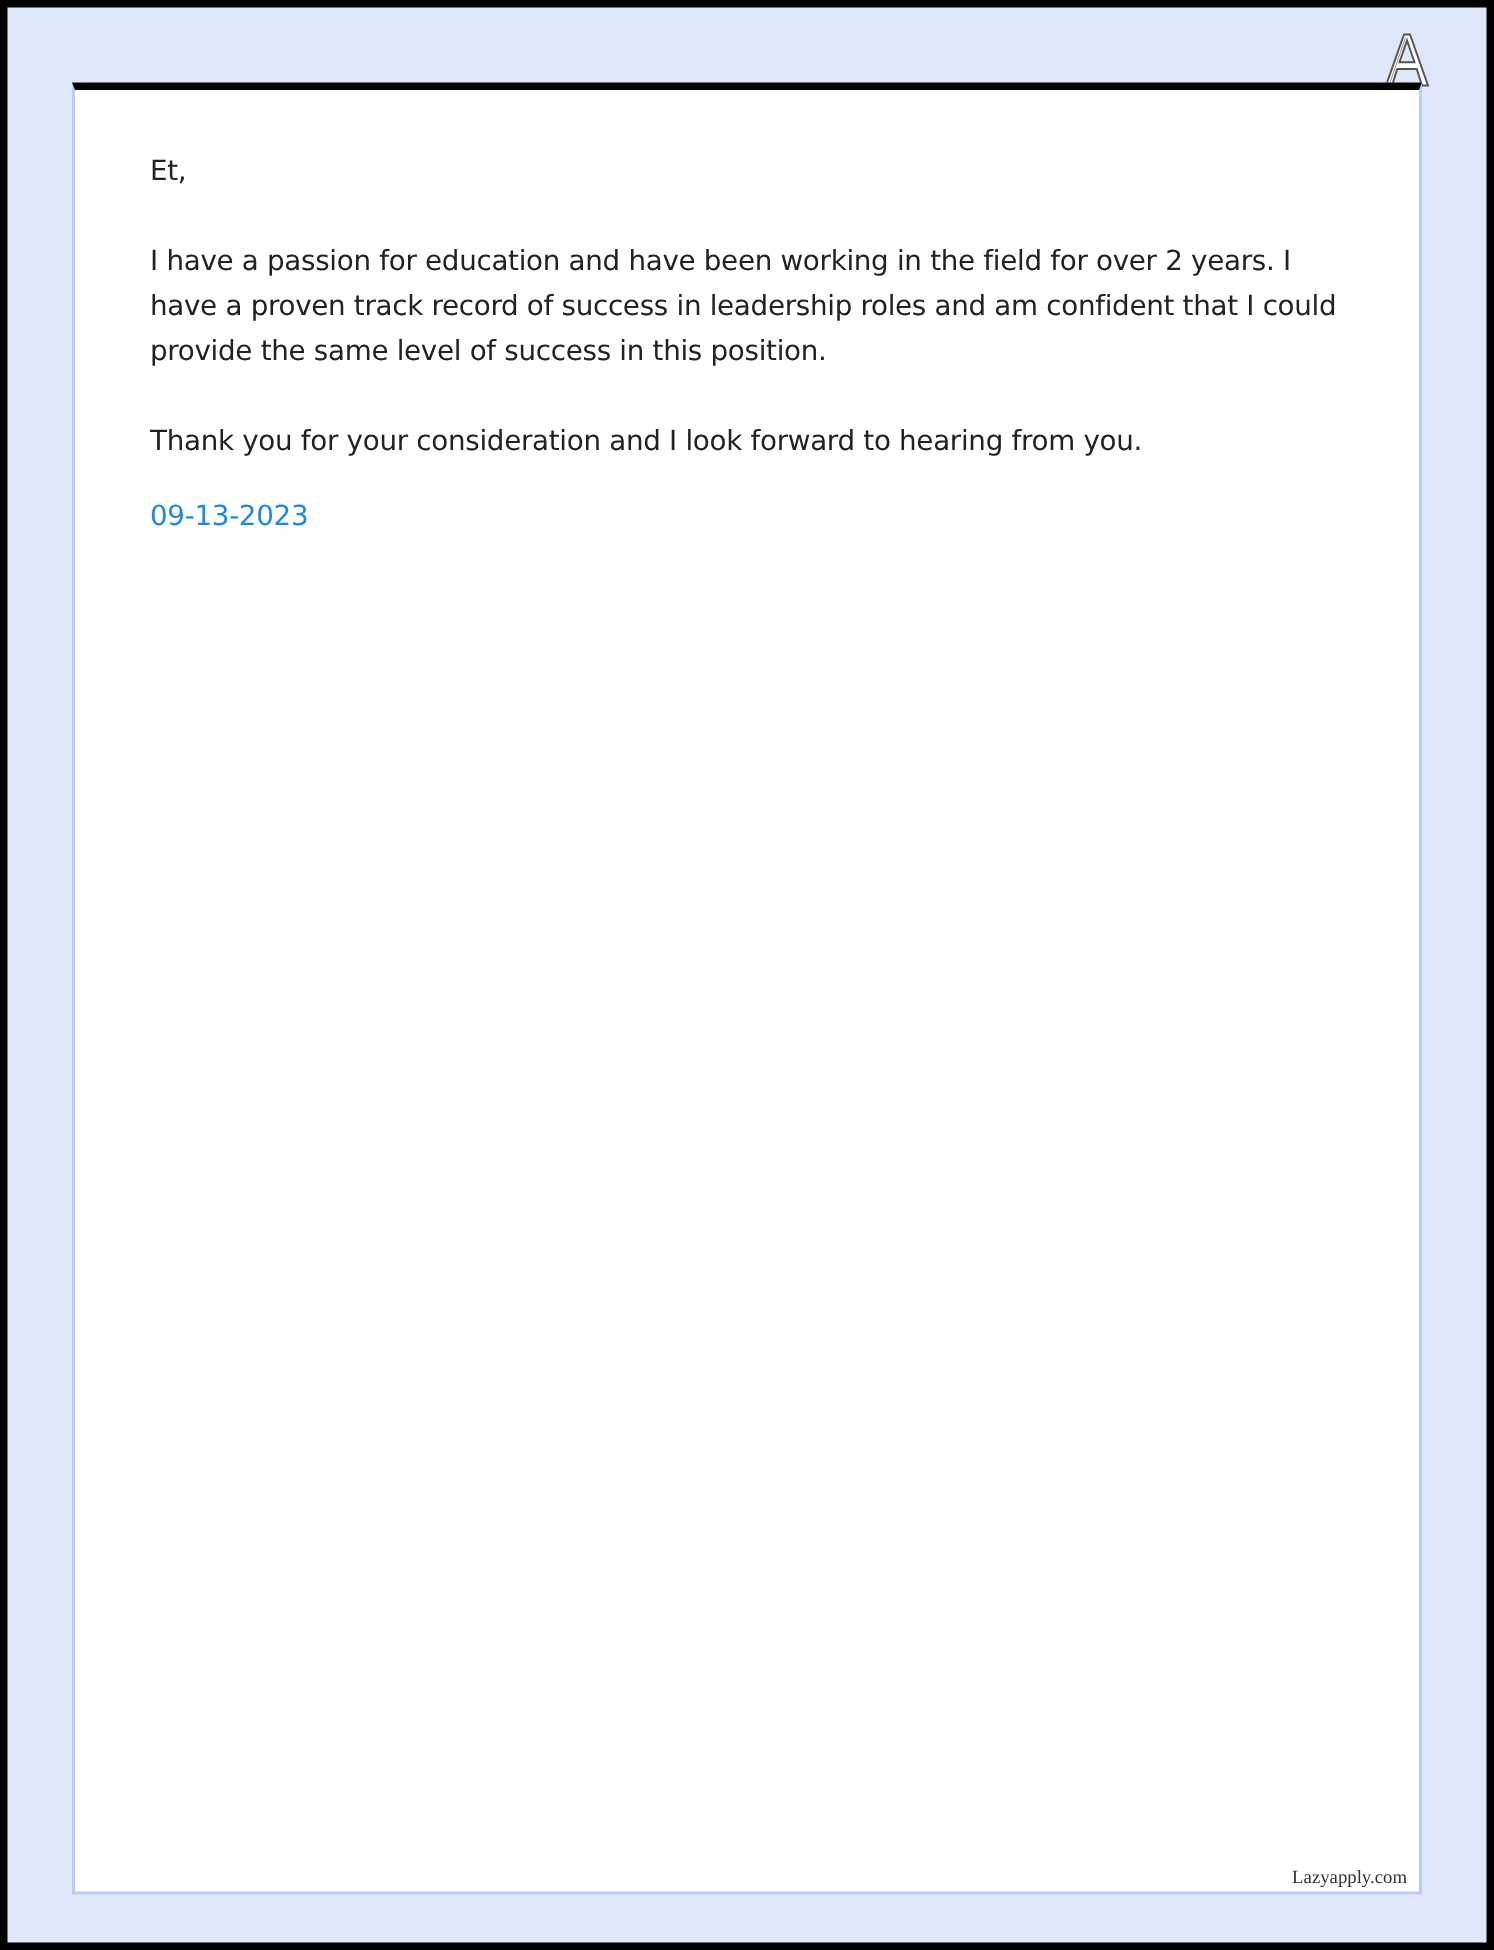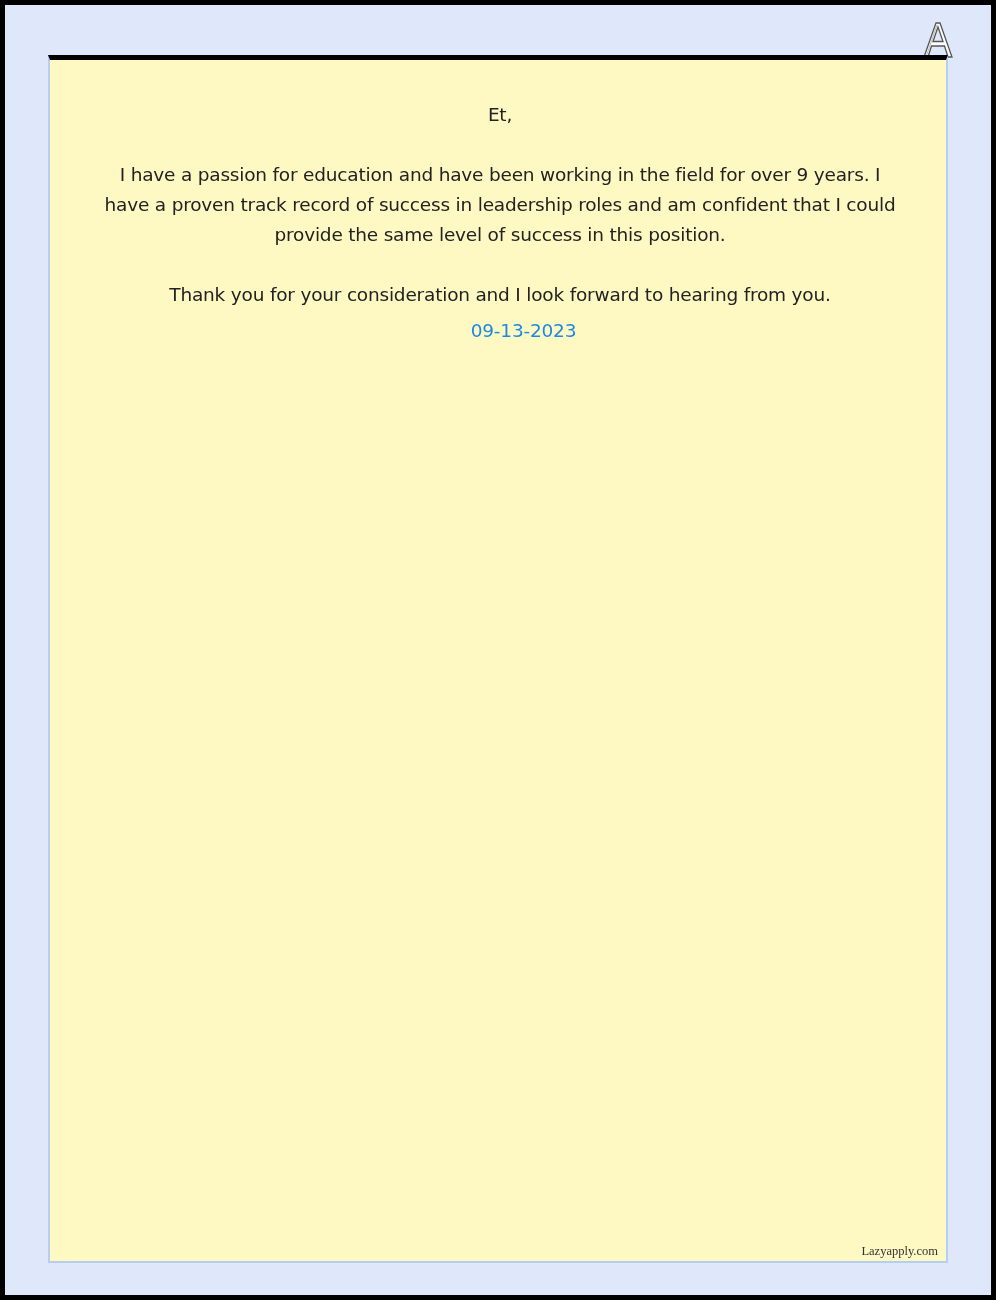--- a/index.html
+++ b/index.html
@@ -28,48 +28,46 @@
       top: 14px;
       width: 36px;
       height: 40px;
     }
     .page {
       position: absolute;
       left: 48px;
       top: 55px;
       width: 896px;
       height: 1201px;
-      background: #fef9c3;
+      background: #ffffff;
       border-left: 2px solid #b6cdf4;
       border-right: 2px solid #b6cdf4;
       border-bottom: 2px solid #b6cdf4;
       border-top: 5px solid #000000;
-      text-align: center;
     }
     .content {
       position: absolute;
       left: 50px;
       top: 40px;
       width: 800px;
       color: #222222;
       font-size: 18.5px;
       line-height: 30px;
       letter-spacing: -0.2px;
     }
     .content p {
       margin: 0 0 30px 0;
     }
     .content p.closing {
-      margin-bottom: 6px;
+      margin-bottom: 20px;
     }
     .date {
       color: #1e88e5;
       font-size: 18.5px;
       line-height: 30px;
-      margin-left: 47px;
     }
     .footer {
       position: absolute;
       right: 8px;
       bottom: 2px;
       font-size: 12.5px;
       color: #333333;
       font-family: Liberation Serif, serif;
     }
   </style>
@@ -80,19 +78,19 @@
   <div class="logo">
     <svg width="36" height="40" viewBox="0 0 36 40">
       <path d="M4 38 L16 4 L20 4 L32 38 L28 38 L24.5 27 L11.5 27 L8 38 Z M13 22.5 L23 22.5 L18 8 Z" fill="#ffffff" stroke="#555555" stroke-width="1.3" stroke-linejoin="miter"></path>
       <path d="M6.5 36.5 L17 6" stroke="#888888" stroke-width="0.6" fill="none"></path>
     </svg>
   </div>
 
   <div class="page" style="left:43px; top:50px;">
     <div class="content">
       <p>Et,</p>
-      <p>I have a passion for education and have been working in the field for over 9 years. I have a proven track record of success in leadership roles and am confident that I could provide the same level of success in this position.</p>
+      <p>I have a passion for education and have been working in the field for over 2 years. I have a proven track record of success in leadership roles and am confident that I could provide the same level of success in this position.</p>
       <p class="closing">Thank you for your consideration and I look forward to hearing from you.</p>
       <div class="date">09-13-2023</div>
     </div>
     <div class="footer">Lazyapply.com</div>
   </div>
 </div>
 
 </body></html>

